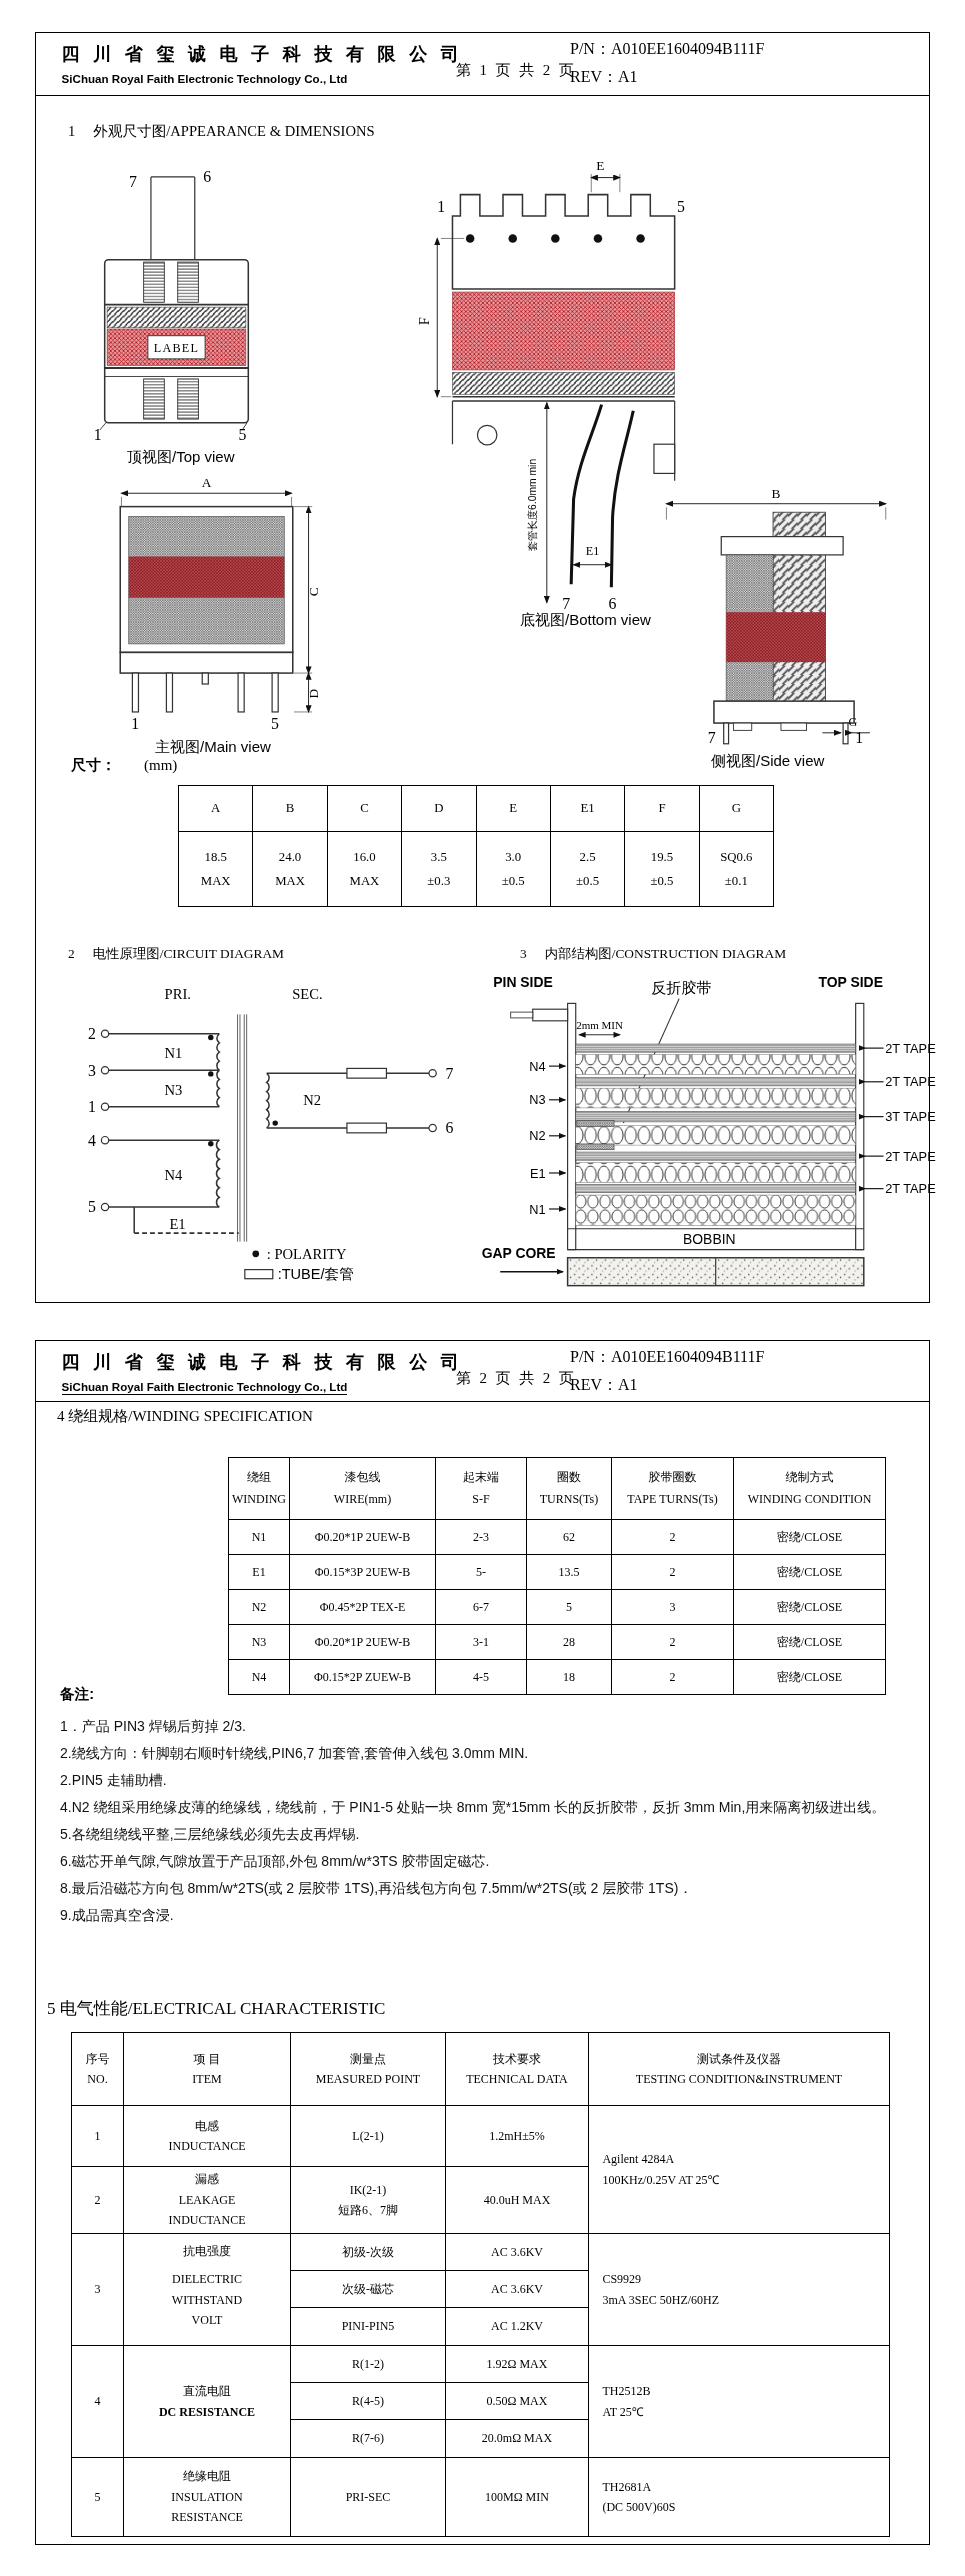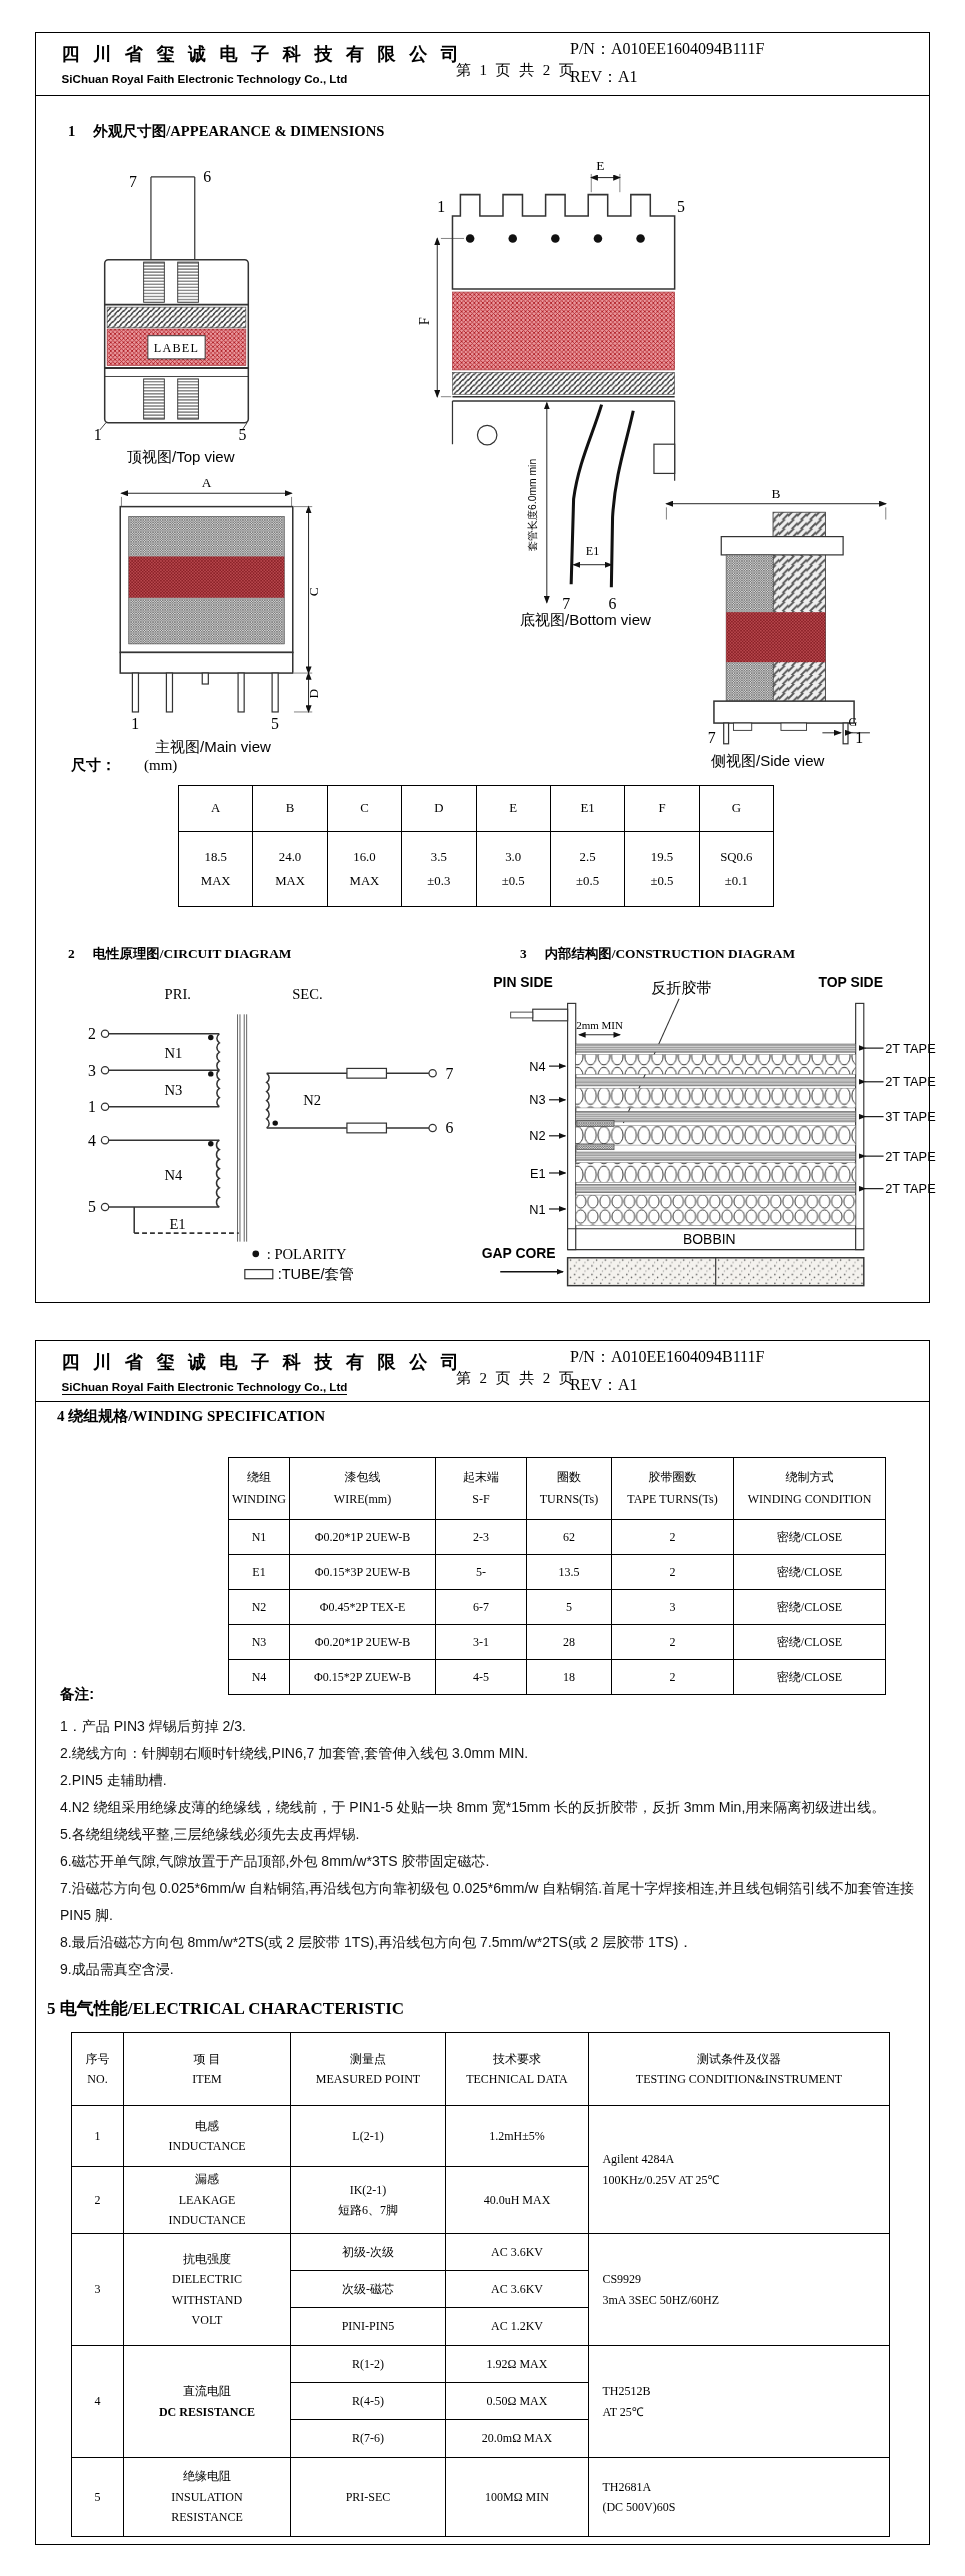--- a/index.html
+++ b/index.html
@@ -5,21 +5,21 @@
   *{margin:0;padding:0;box-sizing:border-box}
   html,body{background:#ffffff}
   body{position:relative;width:965px;height:2576px;font-family:"Liberation Sans",sans-serif;color:#000}
   .page{position:absolute;left:35px;width:895px;background:#fff;border:1.2px solid #000}
   .co-cn{position:absolute;left:25.6px;top:8.5px;font-size:18px;font-weight:bold;letter-spacing:4.3px;white-space:nowrap}
   .co-en{position:absolute;left:25.6px;top:39px;font-size:11.6px;font-weight:bold;white-space:nowrap}
   .u{border-bottom:1.2px solid #000;padding-bottom:1.2px}
   .pageinfo{position:absolute;left:420px;top:28px;font-size:15px;font-family:"Liberation Serif",serif;white-space:nowrap;letter-spacing:2.4px}
   .pnblock{position:absolute;left:534px;top:2px;font-size:16px;font-family:"Liberation Serif",serif;line-height:1.75;white-space:nowrap}
   .hrule{position:absolute;left:0;width:100%;border-top:1.8px solid #000}
-  .sec{position:absolute;font-weight:bold;white-space:nowrap;font-family:"Liberation Serif",serif}
+  .sec{position:absolute;font-weight:normal;white-space:nowrap;font-family:"Liberation Serif",serif}
   .sec .no{display:inline-block;margin-right:18px}
   .cap{position:absolute;font-size:15px;white-space:nowrap}
   .dimcap{position:absolute;font-size:15px;font-weight:bold;white-space:nowrap}
   .dimcap .mm{font-weight:normal;font-family:"Liberation Serif",serif;margin-left:28px}
   table{border-collapse:collapse;position:absolute;table-layout:fixed;background:#fff}
   td{border:0.9px solid #000;text-align:center;vertical-align:middle;font-family:"Liberation Serif",serif;padding:1.2px}
   table.dims{left:142px;top:752px;width:596px;border:1.5px solid #000}
   .dims td{font-size:12.8px;height:46px}
   .dims tr.vals td{height:75px;border-top:1.5px solid #000;line-height:1.9}
   table.wt{left:192px;top:116px;width:657px;border:1.5px solid #000}
@@ -459,21 +459,20 @@
     </table>
 
   <div class="notes">
     <div class="nh">备注:</div>
     <div class="nl">1．产品 PIN3 焊锡后剪掉 2/3.</div>
     <div class="nl">2.绕线方向：针脚朝右顺时针绕线,PIN6,7 加套管,套管伸入线包 3.0mm  MIN.</div>
     <div class="nl">2.PIN5 走辅助槽.</div>
     <div class="nl">4.N2 绕组采用绝缘皮薄的绝缘线，绕线前，于 PIN1-5 处贴一块 8mm 宽*15mm 长的反折胶带，反折 3mm  Min,用来隔离初级进出线。</div>
     <div class="nl">5.各绕组绕线平整,三层绝缘线必须先去皮再焊锡.</div>
     <div class="nl">6.磁芯开单气隙,气隙放置于产品顶部,外包 8mm/w*3TS 胶带固定磁芯.</div>
-    <div class="nl">7.沿磁芯方向包 0.025*6mm/w 自粘铜箔,再沿线包方向靠初级包 0.025*6mm/w 自粘铜箔.首尾十字焊接相连,并且线包铜箔引线不加套管连接 PIN5 脚.</div>
     <div class="nl">8.最后沿磁芯方向包 8mm/w*2TS(或 2 层胶带 1TS),再沿线包方向包 7.5mm/w*2TS(或 2 层胶带 1TS)．</div>
     <div class="nl">9.成品需真空含浸.</div>
   </div>
 
   <div class="sec" style="left:11px;top:656px;font-size:17px">5 电气性能/ELECTRICAL CHARACTERISTIC</div>
 
   <table class="et">
     <colgroup>
         <col style="width:52px">
         <col style="width:167px">
@@ -526,21 +525,21 @@
       <td class="bt">
             <div>IK(2-1)</div>
             <div>短路6、7脚</div>
           </td>
       <td class="bt">40.0uH  MAX</td>
     </tr>
     <tr style="height:37px">
       <td class="bt" rowspan="3">3</td>
       <td class="bt" rowspan="3">
             <div>抗电强度</div>
-            <div style="max-width:103px;margin:0 auto">DIELECTRIC WITHSTAND  VOLT</div>
+            <div style="max-width:103px;margin:8px auto">DIELECTRIC WITHSTAND  VOLT</div>
           </td>
       <td class="bt">初级-次级</td>
       <td class="bt">AC  3.6KV</td>
       <td class="bt left" rowspan="3">
             <div>CS9929</div>
             <div>3mA  3SEC  50HZ/60HZ</div>
           </td>
     </tr>
     <tr style="height:37px">
       <td>次级-磁芯</td>

